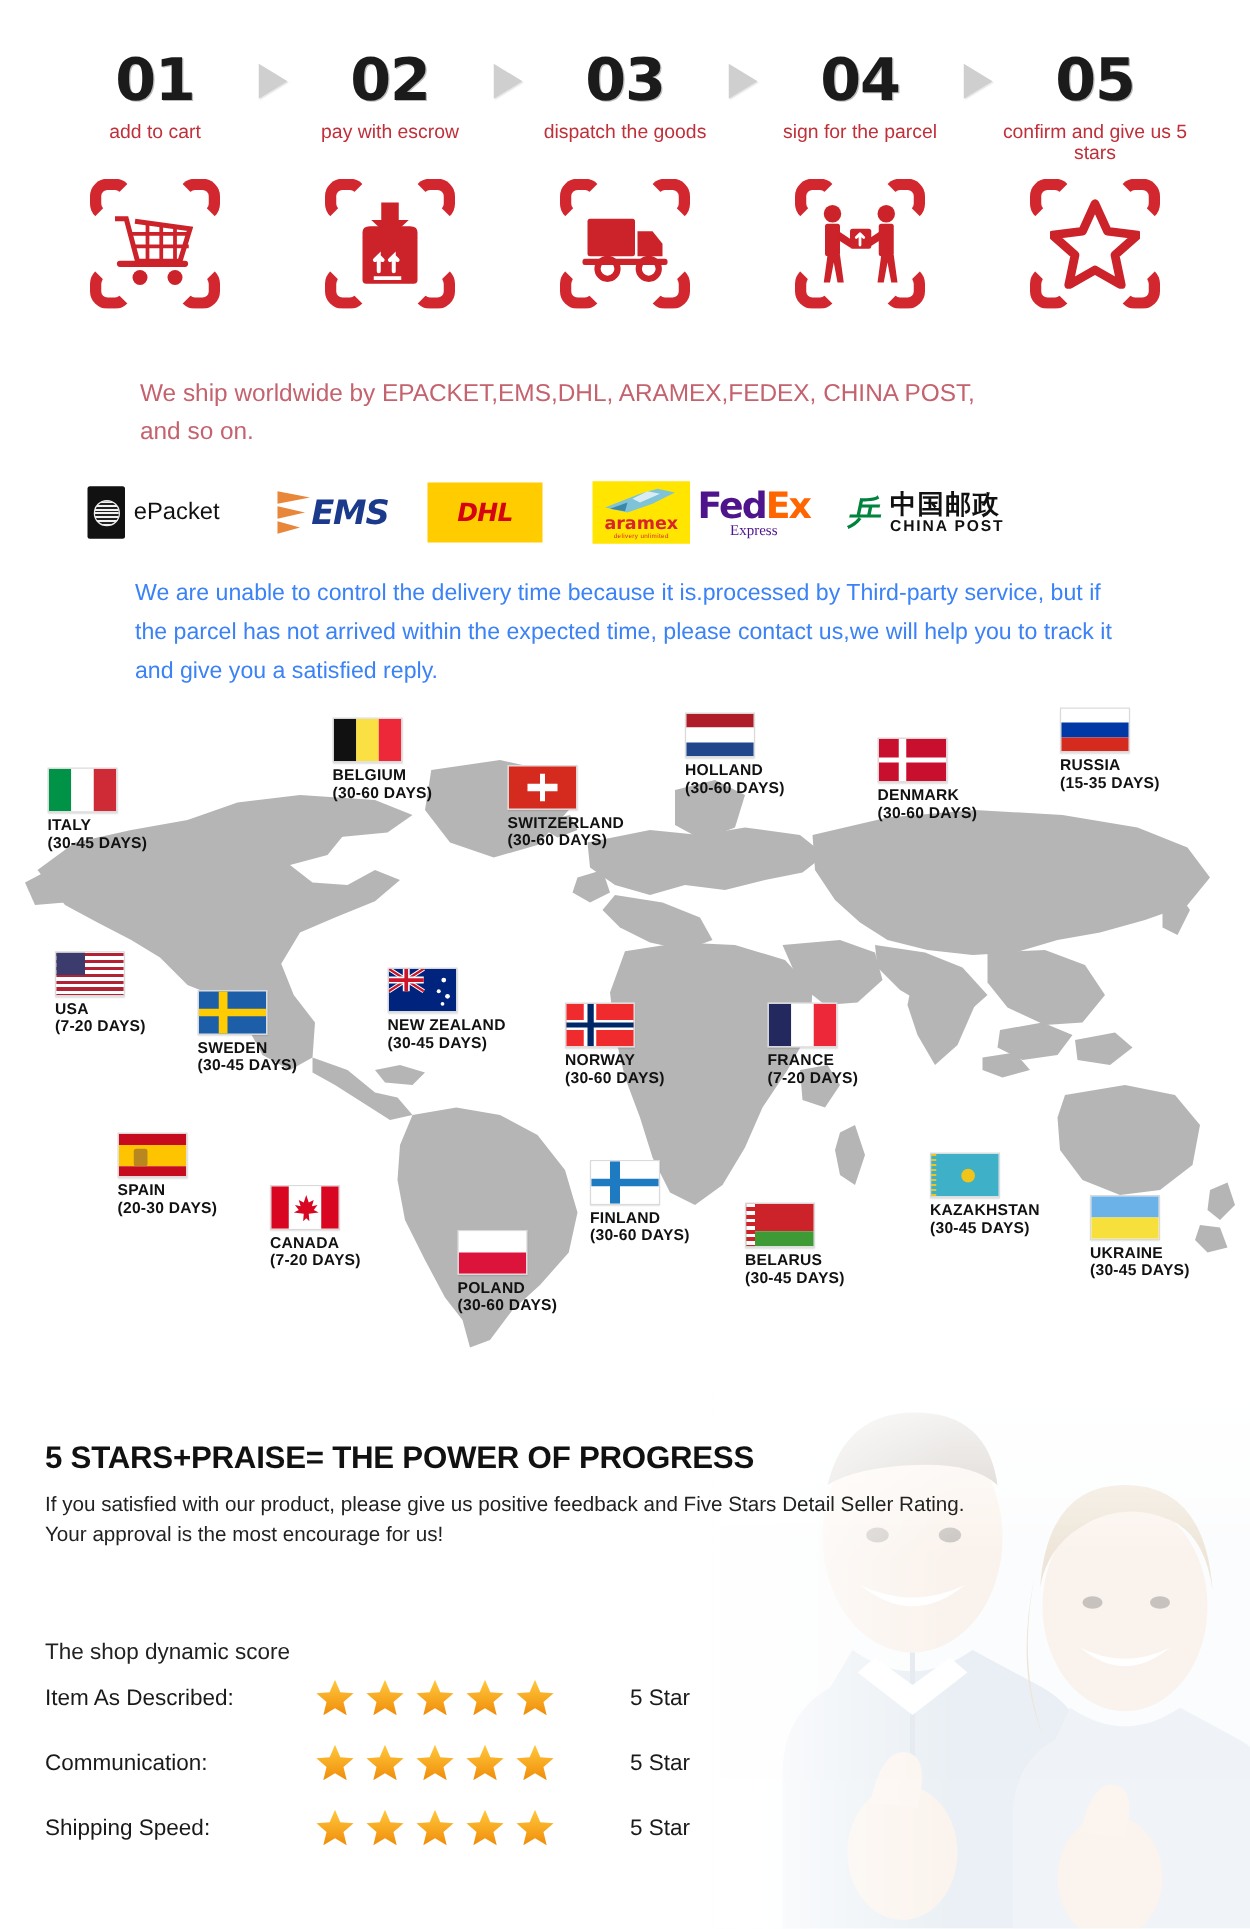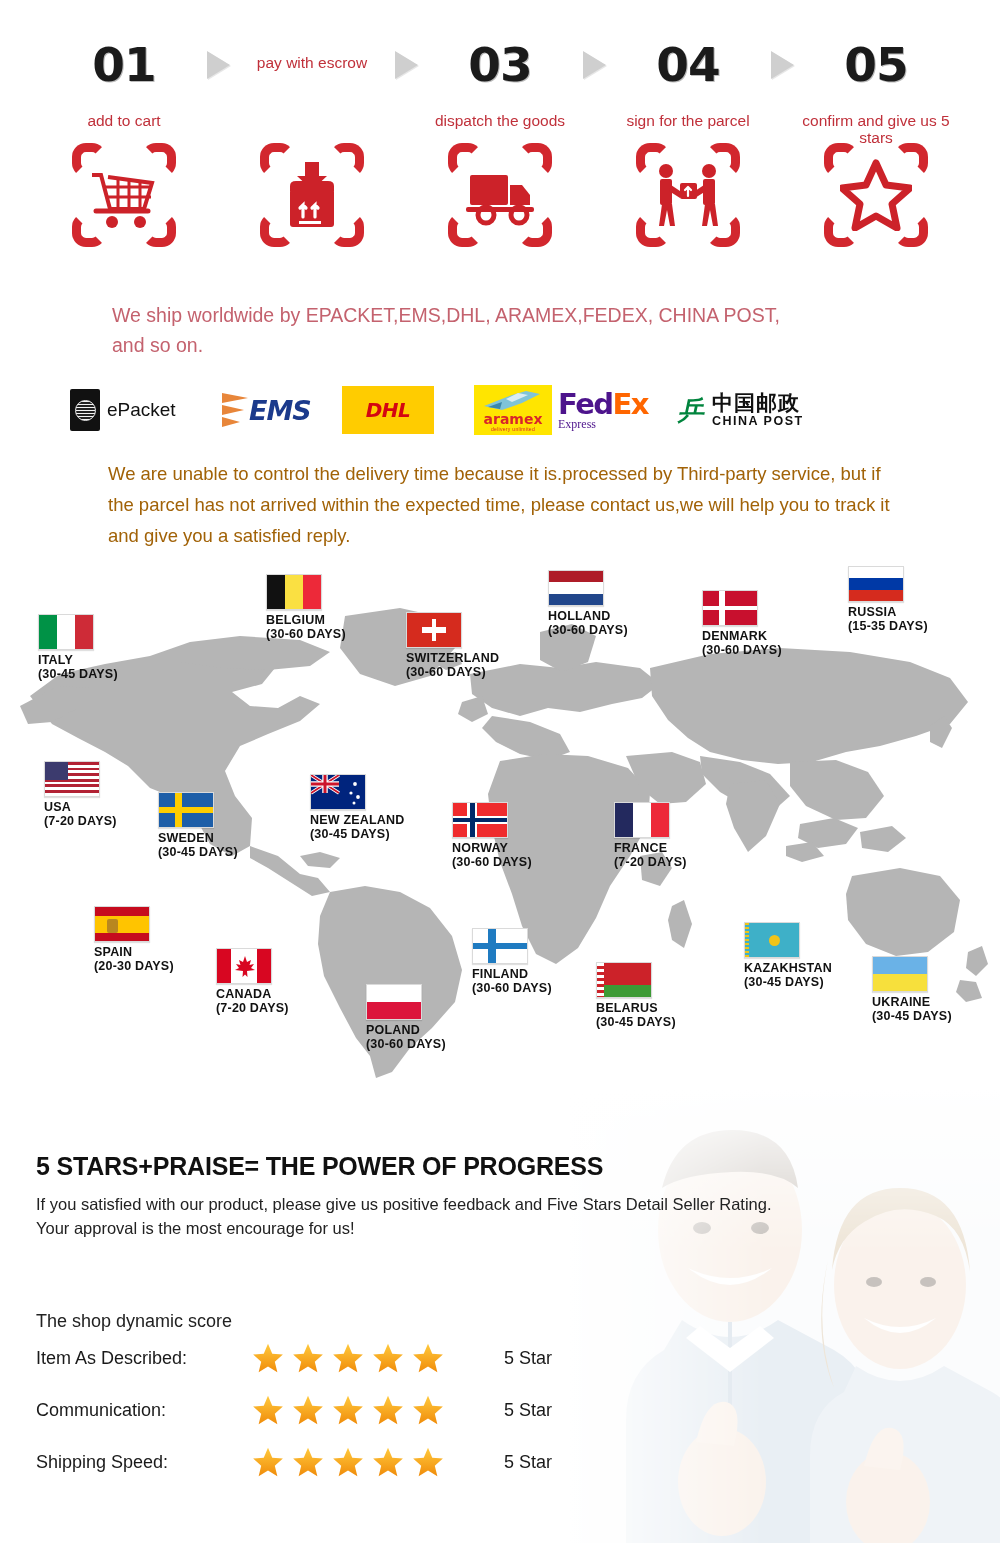--- a/index.html
+++ b/index.html
@@ -17,21 +17,21 @@
     display: flex; align-items: flex-start; justify-content: center;
   }
   .step-col { width: 152px; text-align: center; position: relative; }
   .step-num {
     font-family: "DejaVu Sans", sans-serif;
     font-size: 47px; font-weight: 900; color: #1b1b1b;
     letter-spacing: -1px; line-height: 58px;
     text-shadow: 1px 1px 0 #bbb;
   }
   .step-label {
-    font-size: 15.5px; color: #c0303a; line-height: 17px; margin-top: 18px;
+    font-size: 15.5px; color: #c0303a; line-height: 17px; margin-top: 3px;
     font-family: "Liberation Sans", sans-serif;
   }
   .step-arrow {
     width: 36px; height: 58px; display: flex; align-items: center; justify-content: center;
   }
   .step-arrow .tri {
     width: 0; height: 0;
     border-top: 14px solid transparent;
     border-bottom: 14px solid transparent;
     border-left: 23px solid #cfcfcf;
@@ -102,34 +102,34 @@
                 align-items:center; justify-content:flex-end; padding-bottom: 3px; position:relative; }
   .aramex-plane { position:absolute; top:4px; left:8px; }
   .aramex-text { font-size: 14px; font-weight: 700; color: #d8252a; font-family:"DejaVu Sans", sans-serif;
                  line-height: 13px; }
   .aramex-sub { font-size: 5px; color: #d8252a; letter-spacing: .3px; }
 
   
   .fedex-main { font-size: 29px; font-weight: 900; letter-spacing: -1.5px; font-family:"DejaVu Sans", sans-serif; line-height: 30px;}
   .fed-p { color: #4d148c; }
   .fed-o { color: #ff6600; }
-  .fedex-sub { font-size: 12px; color: #4d148c; text-align: left; margin-top: -2px; font-family:"Liberation Serif", serif;}
+  .fedex-sub { font-size: 12px; color: #4d148c; text-align: center; margin-top: -2px; font-family:"Liberation Serif", serif;}
 
   
   .cp-mark { font-size: 26px; color: #00843d; font-weight: 900; font-family:"DejaVu Sans", sans-serif;
              transform: skewX(-12deg); line-height: 26px; }
   .cp-cn { font-size: 21px; color: #111; font-weight: 700; letter-spacing: 1px;
            font-family: "DejaVu Sans", sans-serif; line-height: 22px; }
   .cp-en { font-size: 12.5px; color: #111; font-weight: 700; letter-spacing: 1.5px;
            font-family: "Liberation Sans", sans-serif; line-height: 14px; }
 
   
   .delivery-note {
     position: absolute; left: 108px; top: 458px; width: 800px;
-    font-size: 18.5px; color: #a16207; line-height: 31px;
+    font-size: 18.5px; color: #3b82f6; line-height: 31px;
   }
 
   
   .map-section {
     position: absolute; left: 0; top: 556px; width: 1000px; height: 530px;
     background: #ffffff;
   }
   .map-svg { position: absolute; left: 0; top: 0; }
 
   .flag-item { position: absolute; }
@@ -169,20 +169,21 @@
 
   <div class="step-col">
     <div class="step-num">01</div>
     <div class="step-label">add to cart</div>
   </div>
   <div class="step-arrow">
       <div class="tri"></div>
     </div>
 
   <div class="step-col">
+    <div class="step-num">02</div>
     <div class="step-label">pay with escrow</div>
   </div>
   <div class="step-arrow">
       <div class="tri"></div>
     </div>
 
   <div class="step-col">
     <div class="step-num">03</div>
     <div class="step-label">dispatch the goods</div>
   </div>

